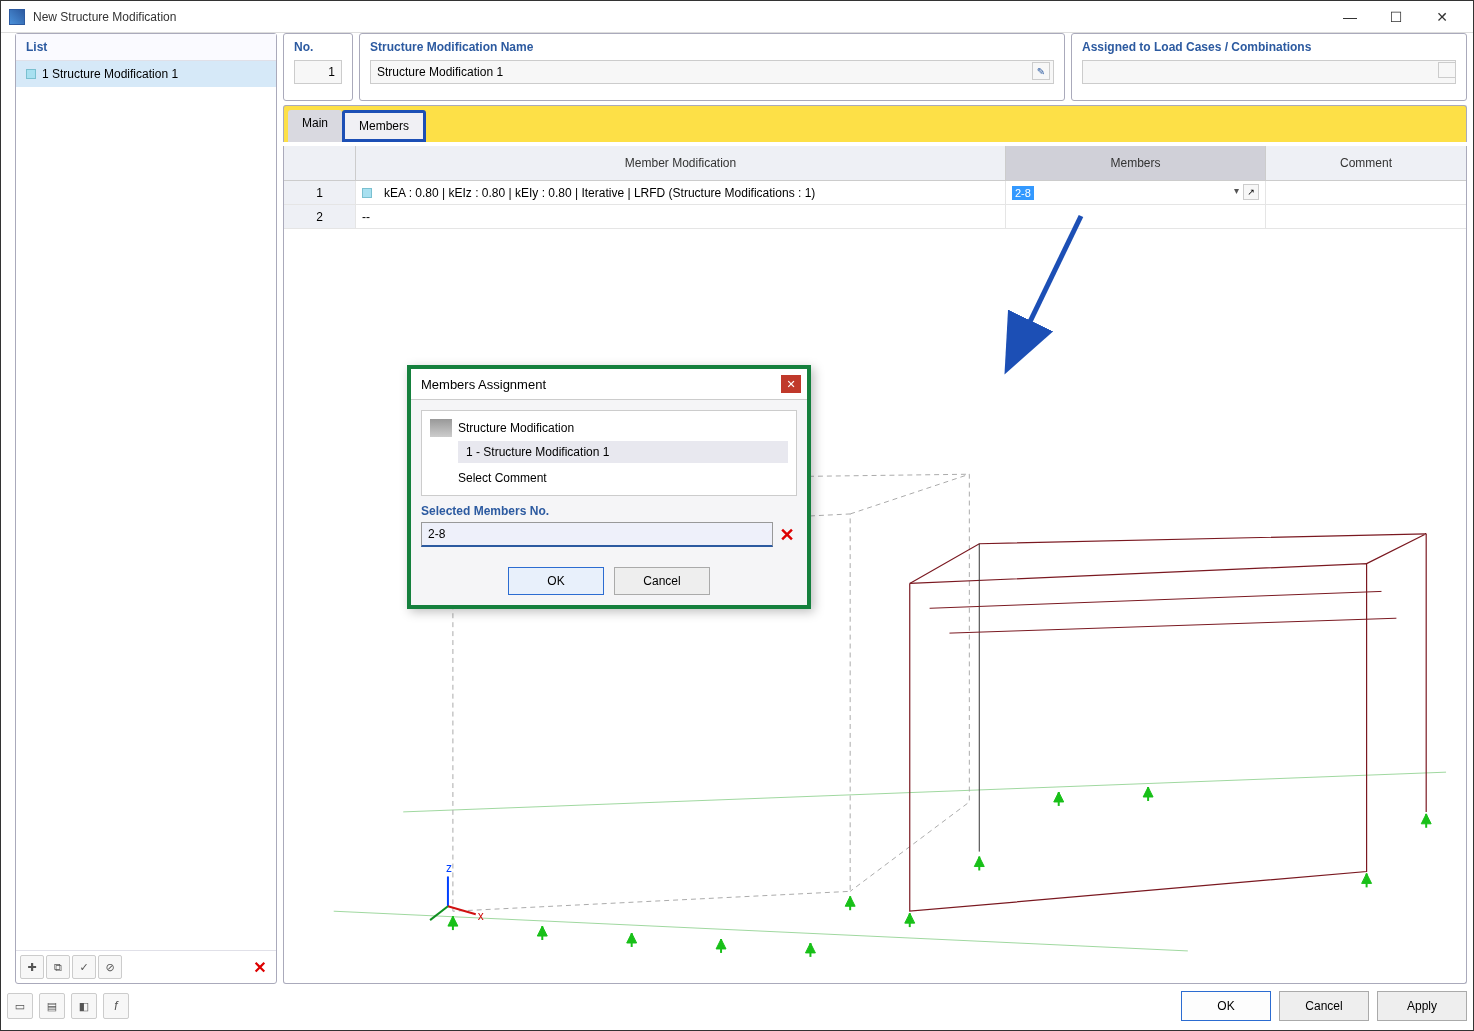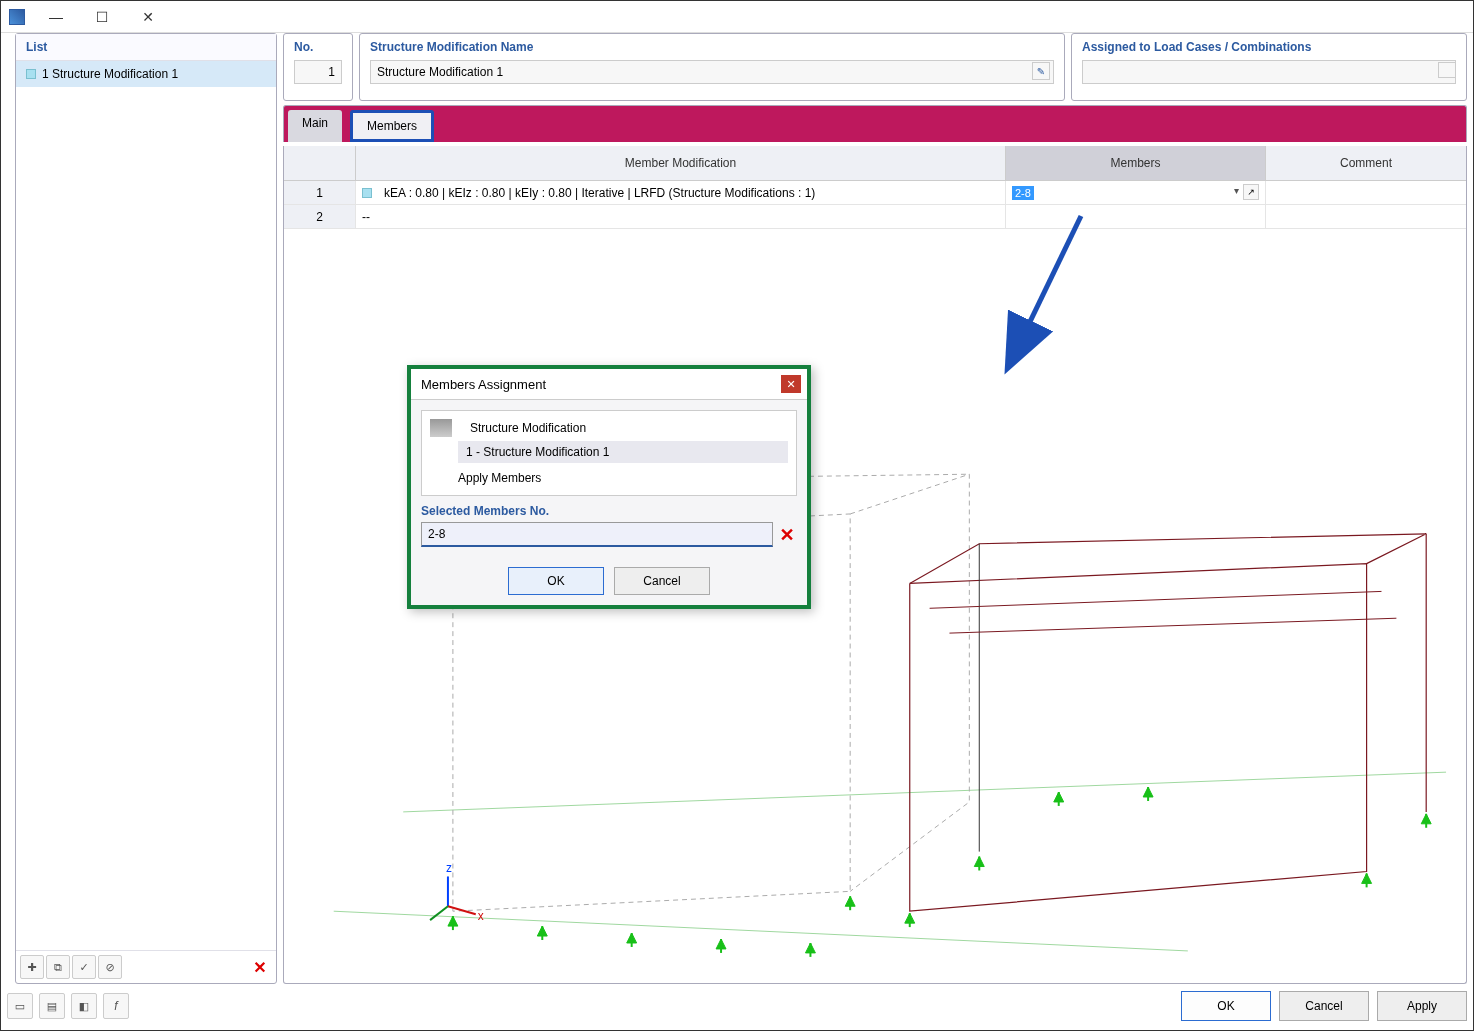--- a/index.html
+++ b/index.html
@@ -28,21 +28,21 @@
   .field-box { border: 1px solid #aab; border-radius: 3px; padding: 6px 10px 16px 10px; background: #fff; }
   .field-box .lbl { color: #2c5aa0; font-weight: 600; margin-bottom: 6px; }
   .field-box input { width: 100%; border: 1px solid #ccc; padding: 4px 6px; background: #f7f7f7; }
   .no-box { width: 70px; }
   .name-box { flex: 1; position: relative; }
   .name-box .editicon { position: absolute; right: 14px; top: 28px; width: 18px; height: 18px; border: 1px solid #ccc; background: #f7f7f7; display: flex; align-items: center; justify-content: center; color: #2c5aa0; font-size: 10px; }
   .assigned-box { width: 396px; position: relative; }
   .assigned-box .listicon { position: absolute; right: 10px; top: 28px; width: 18px; height: 16px; border: 1px solid #ccc; background: #f7f7f7; }
 
   
-  .tabbar { display: flex; gap: 8px; background: #be185d; padding: 4px 20px 0 4px; border: 1px solid #aab; border-bottom: none; border-radius: 3px 3px 0 0; }
+  .tabbar { display: flex; gap: 0; background: #fde047; padding: 4px 20px 0 4px; border: 1px solid #aab; border-bottom: none; border-radius: 3px 3px 0 0; }
   .tab { padding: 6px 14px; background: #d9d9e0; border-radius: 3px 3px 0 0; cursor: default; }
   .tab.active { background: #f0f0f4; border: 3px solid #1c4fb5; border-bottom: 3px solid #1c4fb5; font-weight: 400; }
 
   
   .tabcontent { flex: 1; border: 1px solid #aab; border-top: none; background: #fff; display: flex; flex-direction: column; border-radius: 0 0 3px 3px; position: relative; }
   .grid-headers { display: flex; background: #eef0f5; border-bottom: 1px solid #ccc; }
   .gh { padding: 10px 6px; text-align: center; border-right: 1px solid #ccc; color: #333; }
   .gh.rownum { width: 72px; }
   .gh.mod { flex: 1; }
   .gh.mem { width: 260px; background: #d0d0d8; }
@@ -61,21 +61,21 @@
   
   .viewport { position: absolute; inset: 70px 10px 10px 10px; }
 
   
   .inner-dialog { position: absolute; left: 406px; top: 364px; width: 404px; background: #f5f5f7; border: 4px solid #15803d; box-shadow: 3px 3px 10px rgba(0,0,0,.25); z-index: 50; }
   .inner-dialog .dlg-title { display: flex; align-items: center; justify-content: space-between; padding: 6px 6px 6px 10px; border-bottom: 1px solid #ccc; background: #fff; }
   .inner-dialog .dlg-title span { font-size: 13px; }
   .inner-dialog .dlg-close { width: 20px; height: 18px; background: #c0392b; color: #fff; display: flex; align-items: center; justify-content: center; font-size: 11px; }
   .inner-dialog .body { padding: 10px; }
   .inner-dialog .section { background: #fff; border: 1px solid #ccc; padding: 8px; margin-bottom: 8px; }
-  .inner-dialog .section .row1 { display: flex; gap: 18px; align-items: center; margin-bottom: 4px; }
+  .inner-dialog .section .row1 { display: flex; gap: 6px; align-items: center; margin-bottom: 4px; }
   .inner-dialog .section .icon { width: 22px; height: 18px; background: linear-gradient(#999,#ccc); }
   .inner-dialog .section .selrow { background: #e8e8ef; padding: 4px 8px; margin: 2px 0 6px 28px; }
   .inner-dialog .section .subrow { padding: 2px 8px 2px 28px; }
   .inner-dialog .selmem-lbl { color: #2c5aa0; font-weight: 600; margin: 6px 0 4px 0; }
   .inner-dialog .selmem-input-wrap { display: flex; align-items: center; gap: 4px; }
   .inner-dialog .selmem-input { flex: 1; border: 1px solid #999; border-bottom: 2px solid #2c5aa0; padding: 4px 6px; background: #eef0fa; }
   .inner-dialog .clearx { color: #d00; font-size: 18px; font-weight: bold; width: 20px; text-align: center; }
   .inner-dialog .btnrow { display: flex; justify-content: center; gap: 10px; padding: 10px; }
   .inner-dialog .dlgbtn { width: 96px; padding: 6px 0; border: 1px solid #aaa; background: #eee; text-align: center; }
   .inner-dialog .dlgbtn.primary { border: 1.5px solid #2c6cd1; background: #e8f0fb; }
@@ -89,20 +89,21 @@
   .bottombar .mainbtn.primary { border: 1.5px solid #2c6cd1; background: #fdfdfd; }
 
   
   .arrow-svg { position: absolute; left: 0; top: 0; pointer-events: none; z-index: 40; }
 </style>
 </head>
 <body>
 
 <div class="titlebar">
   <div class="app-icon"></div>
+  <div class="title">New Structure Modification</div>
   <div class="winbtn">—</div>
   <div class="winbtn">☐</div>
   <div class="winbtn close">✕</div>
 </div>
 
 <div class="workspace">
 
   <div class="left-panel">
     <div class="hdr">List</div>
     <div class="list">
@@ -264,21 +265,21 @@
     <span>Members Assignment</span>
     <div class="dlg-close">✕</div>
   </div>
   <div class="body">
     <div class="section">
       <div class="row1">
         <div class="icon"></div>
         <span>Structure Modification</span>
       </div>
       <div class="selrow">1 - Structure Modification 1</div>
-      <div class="subrow">Apply Members</div>
+      <div class="subrow">Select Comment</div>
     </div>
     <div class="selmem-lbl">Selected Members No.</div>
     <div class="selmem-input-wrap">
       <input class="selmem-input" value="2-8" style="">
       <div class="clearx">✕</div>
     </div>
   </div>
   <div class="btnrow">
     <div class="dlgbtn primary">OK</div>
     <div class="dlgbtn">Cancel</div>

